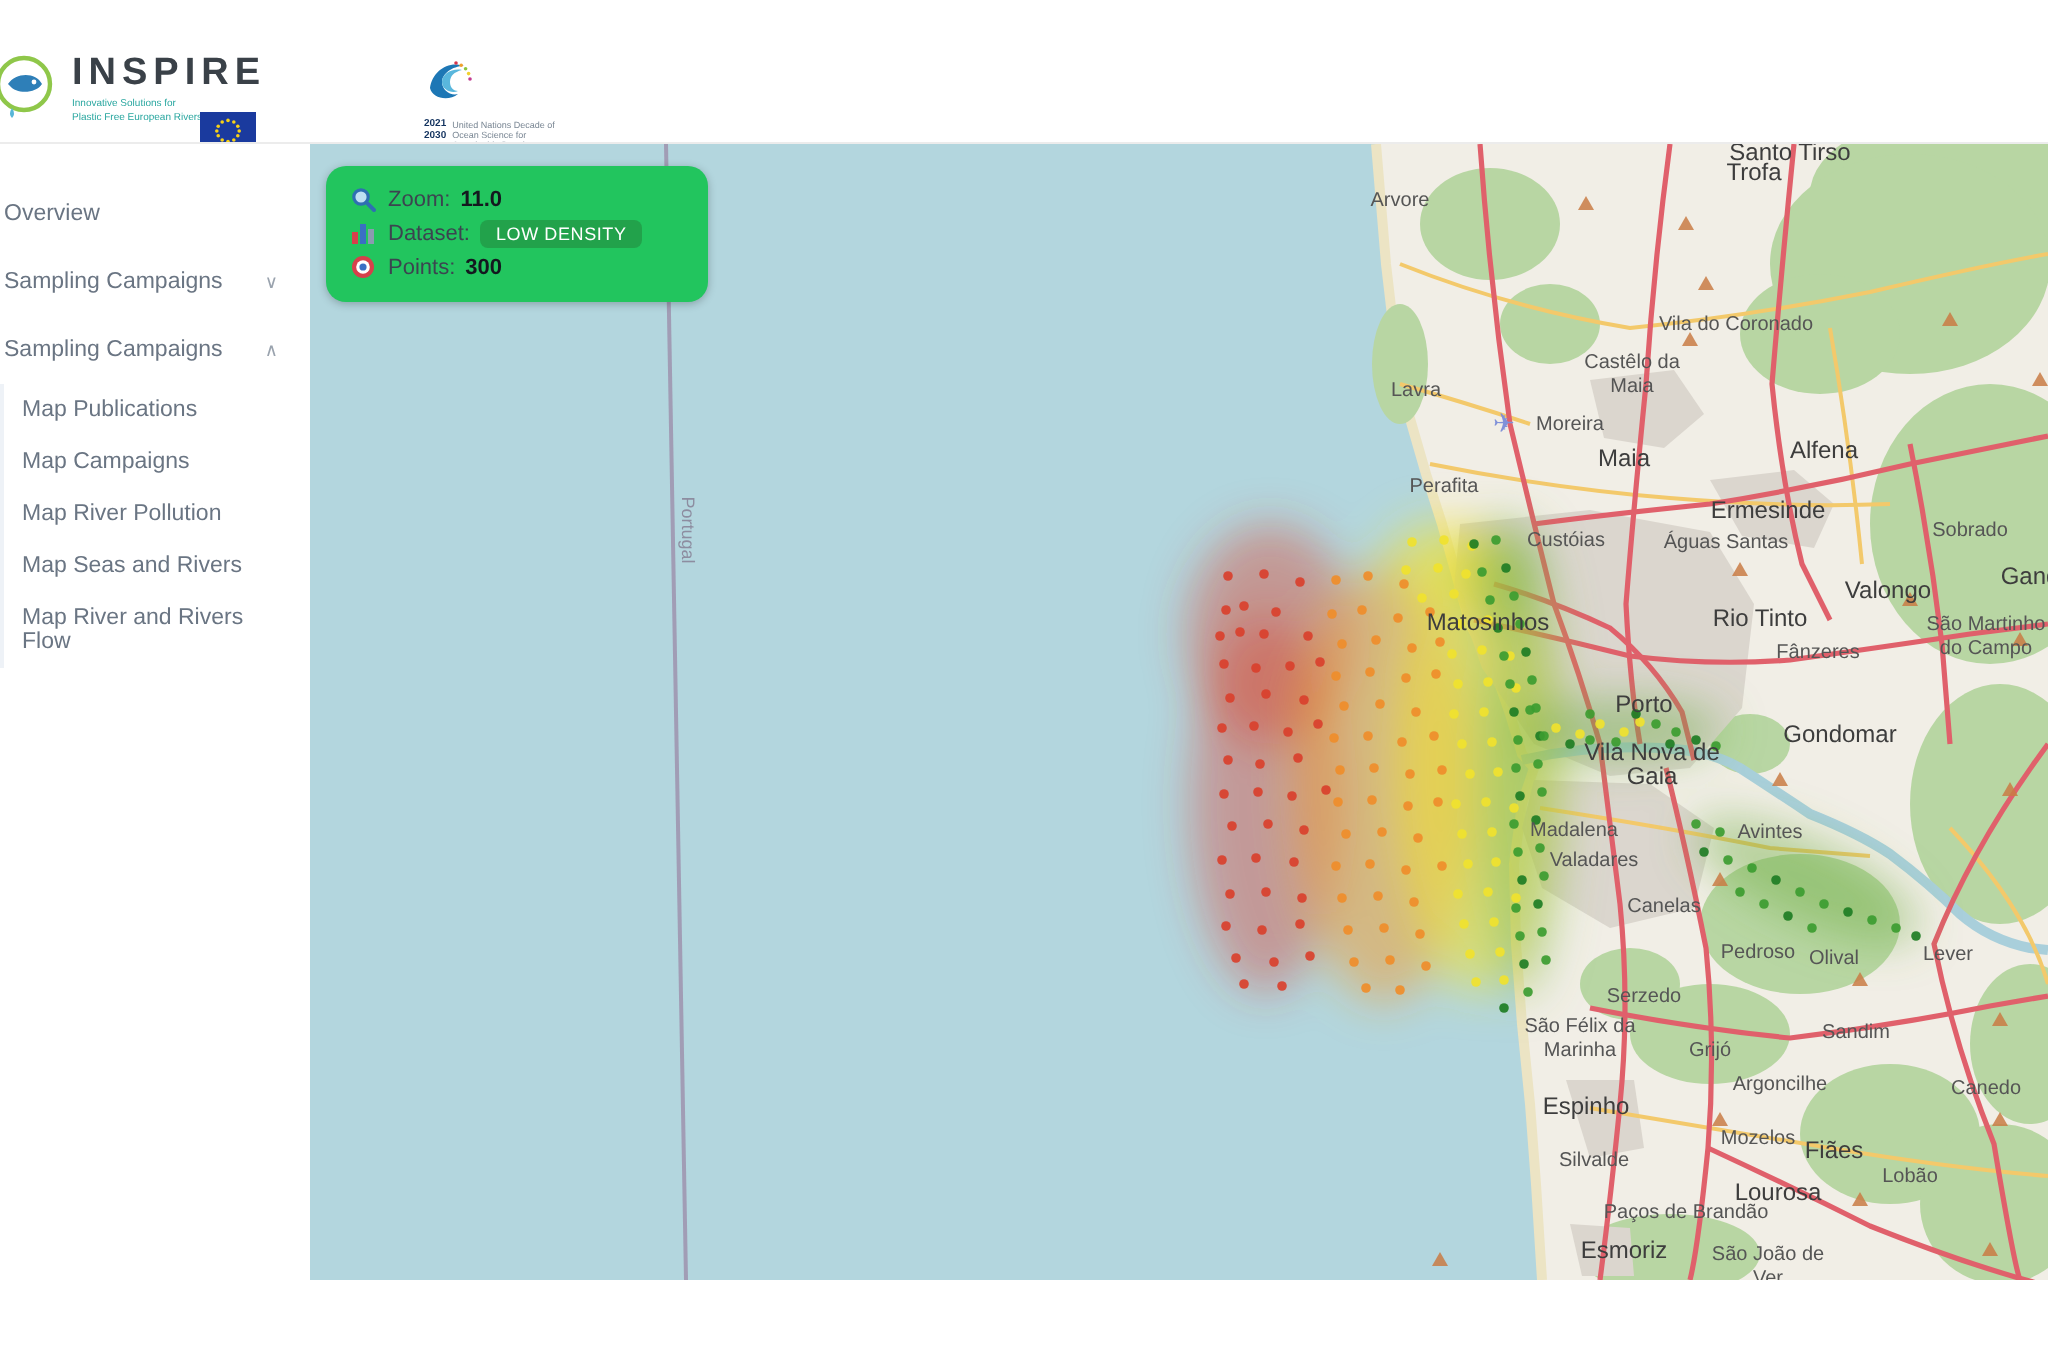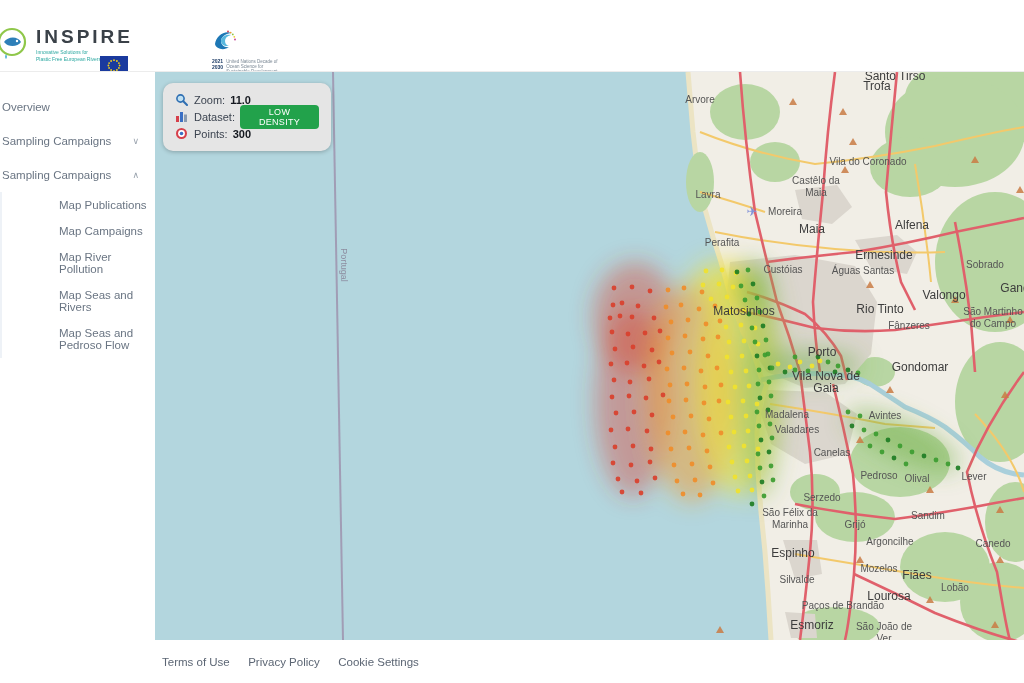--- a/index.html
+++ b/index.html
@@ -20,33 +20,33 @@
   .decade { position:absolute; left:212px; top:28px; }
   .decade-bottom { display:flex; margin-top:1px; }
   .decade-years { font-size:5px; font-weight:bold; color:#13335f; line-height:1.1; }
   .decade-caption { font-size:4.5px; color:#7a8794; line-height:1.15; margin-left:3px; width:60px; }
   .header-border { position:absolute; left:0; top:71px; width:100%; height:1px; background:#ececec; }
 
   
   .sidebar { position:absolute; left:0; top:72px; width:155px; height:568px; background:#fff; padding-top:18px; }
   .side-item { position:relative; font-size:11.5px; color:#6a7583; padding:11px 10px 11px 2px; cursor:pointer; display:flex; justify-content:space-between; align-items:center; }
   .side-item .chev { color:#9aa3ae; font-size:9px; margin-right:6px; }
-  .side-sub { border-left:2px solid #eef2f7;padding-left:48px; }
+  .side-sub { border-left:2px solid #eef2f7; }
   .side-sub .side-item { padding:7px 6px 7px 9px; }
 
   
   .map { position:absolute; left:155px; top:72px; width:869px; height:568px; background:#b3d6de; overflow:hidden; }
   .map svg { display:block; }
   text.lbl { fill:#4c4c4c; }
   text.s1 { font-size:12px; fill:#3d3d3d; }
   text.s2 { font-size:10px; fill:#555; }
   text.boundary-lbl { font-size:9px; fill:#8d8da0; }
 
   
-  .infobox { position:absolute; left:163px; top:83px; width:168px; background:#e5e5e5; border-radius:10px;
+  .infobox { position:absolute; left:163px; top:83px; width:191px; background:#22c55e; border-radius:10px;
     box-shadow:0 1px 4px rgba(0,0,0,.25); padding:7px 12px 8px 12px; z-index:5; }
   .inforow { display:flex; align-items:center; height:15px; margin:2px 0; font-size:11px; color:#3c4450; }
   .inforow .ic { width:13px; height:13px; margin-right:6px; flex:0 0 13px; }
   .inforow .lab { margin-right:5px; }
   .inforow .val { font-weight:bold; color:#14181f; }
   .badge { color:#fff; font-size:9px; font-weight:normal; letter-spacing:.3px; padding:2px 8px; border-radius:4px;text-align:center; }
 
   
   .footer { position:absolute; left:0; top:640px; width:100%; height:43px; background:#fff; padding:12px 0 0 162px; }
   .footer a { font-size:11.5px; color:#5c6674; text-decoration:none; margin-right:14px; }
@@ -147,21 +147,21 @@
       <div class="side-item">
         <span>Map Campaigns</span>
       </div>
       <div class="side-item">
         <span>Map River Pollution</span>
       </div>
       <div class="side-item">
         <span>Map Seas and Rivers</span>
       </div>
       <div class="side-item">
-        <span>Map Seas and Pedroso Flow</span>
+        <span>Map River and Rivers Flow</span>
       </div>
     </div>
   </div>
 
   <div class="map">
     <svg id="map-svg" width="869" height="568" viewBox="0 0 869 568">
       <defs>
         <filter id="heatblur" x="-60%" y="-60%" width="220%" height="220%">
           <feGaussianBlur stdDeviation="11"></feGaussianBlur>
         </filter>
@@ -542,18 +542,13 @@
           <circle cx="6.5" cy="6.5" r="5.5" fill="#d6404b"></circle>
           <circle cx="6.5" cy="6.5" r="3.4" fill="#ffffff"></circle>
           <circle cx="6.5" cy="6.5" r="1.8" fill="#3a6fc4"></circle>
         </svg>
       </span>
       <span class="lab">Points:</span>
       <span class="val">300</span>
     </div>
   </div>
 
-  <div class="footer">
-    <a href="#">Terms of Use</a>
-    <a href="#">Privacy Policy</a>
-    <a href="#">Cookie Settings</a>
-  </div>
 </div>
 
 </body></html>

